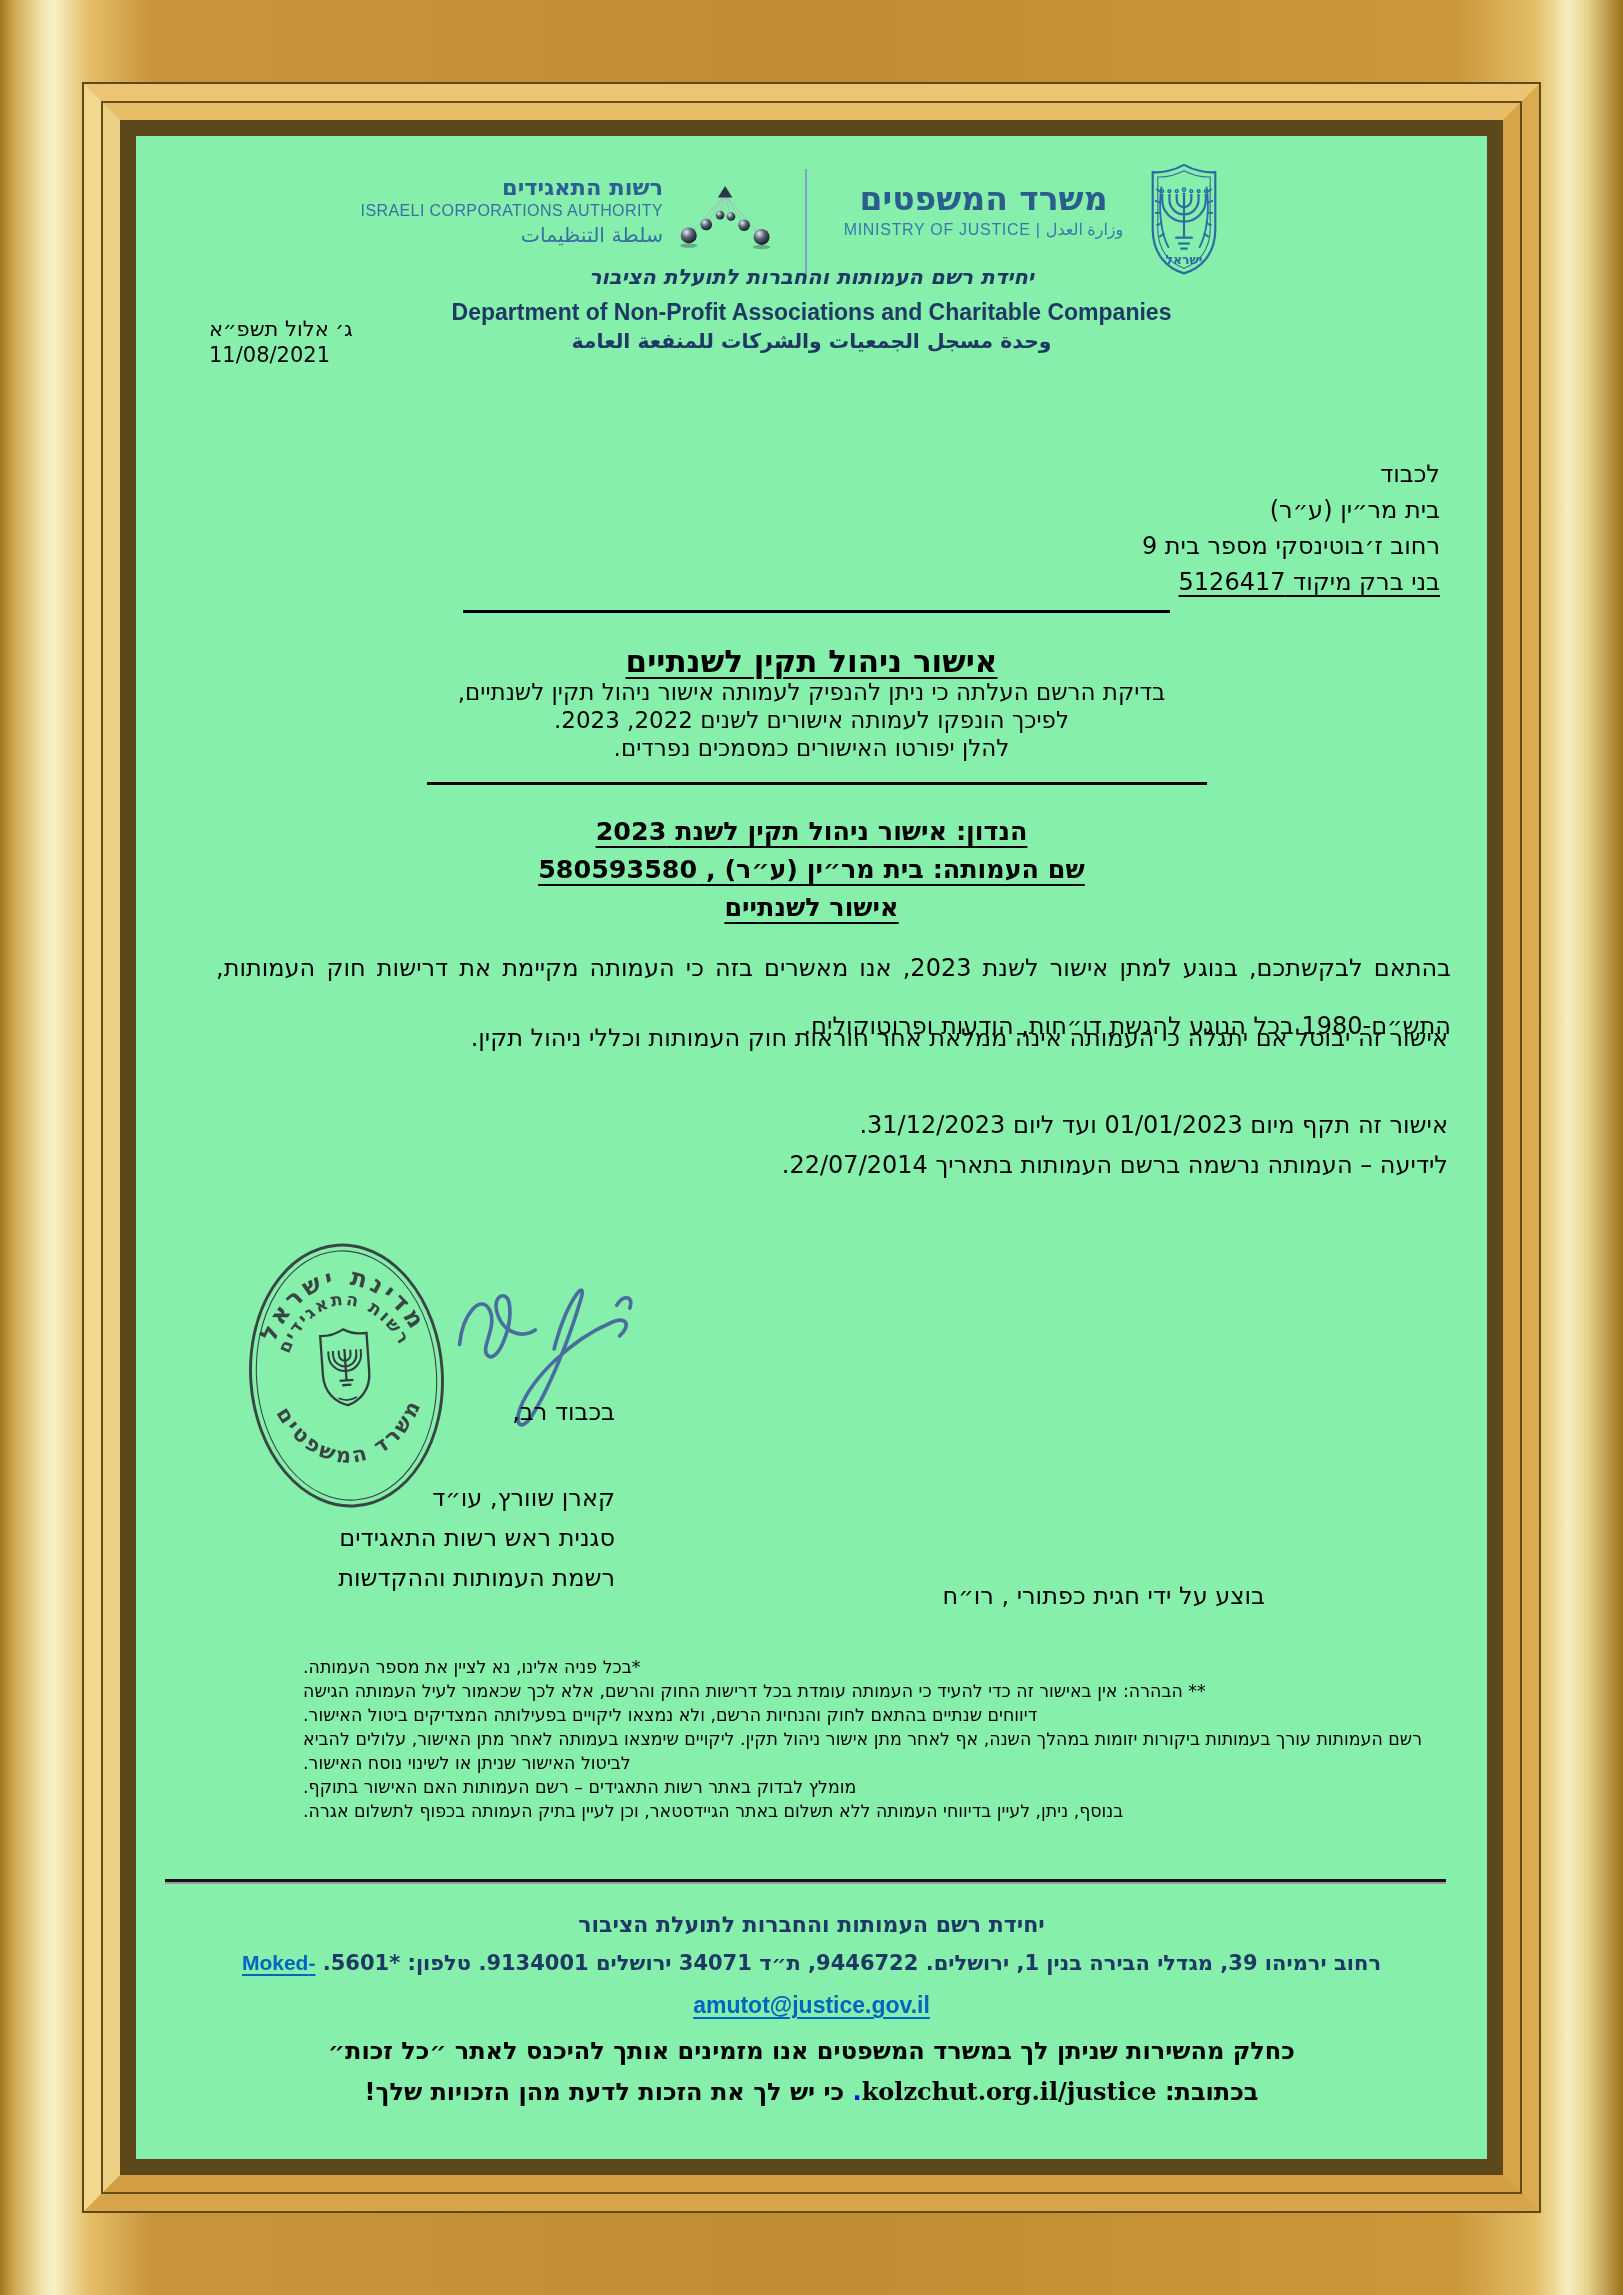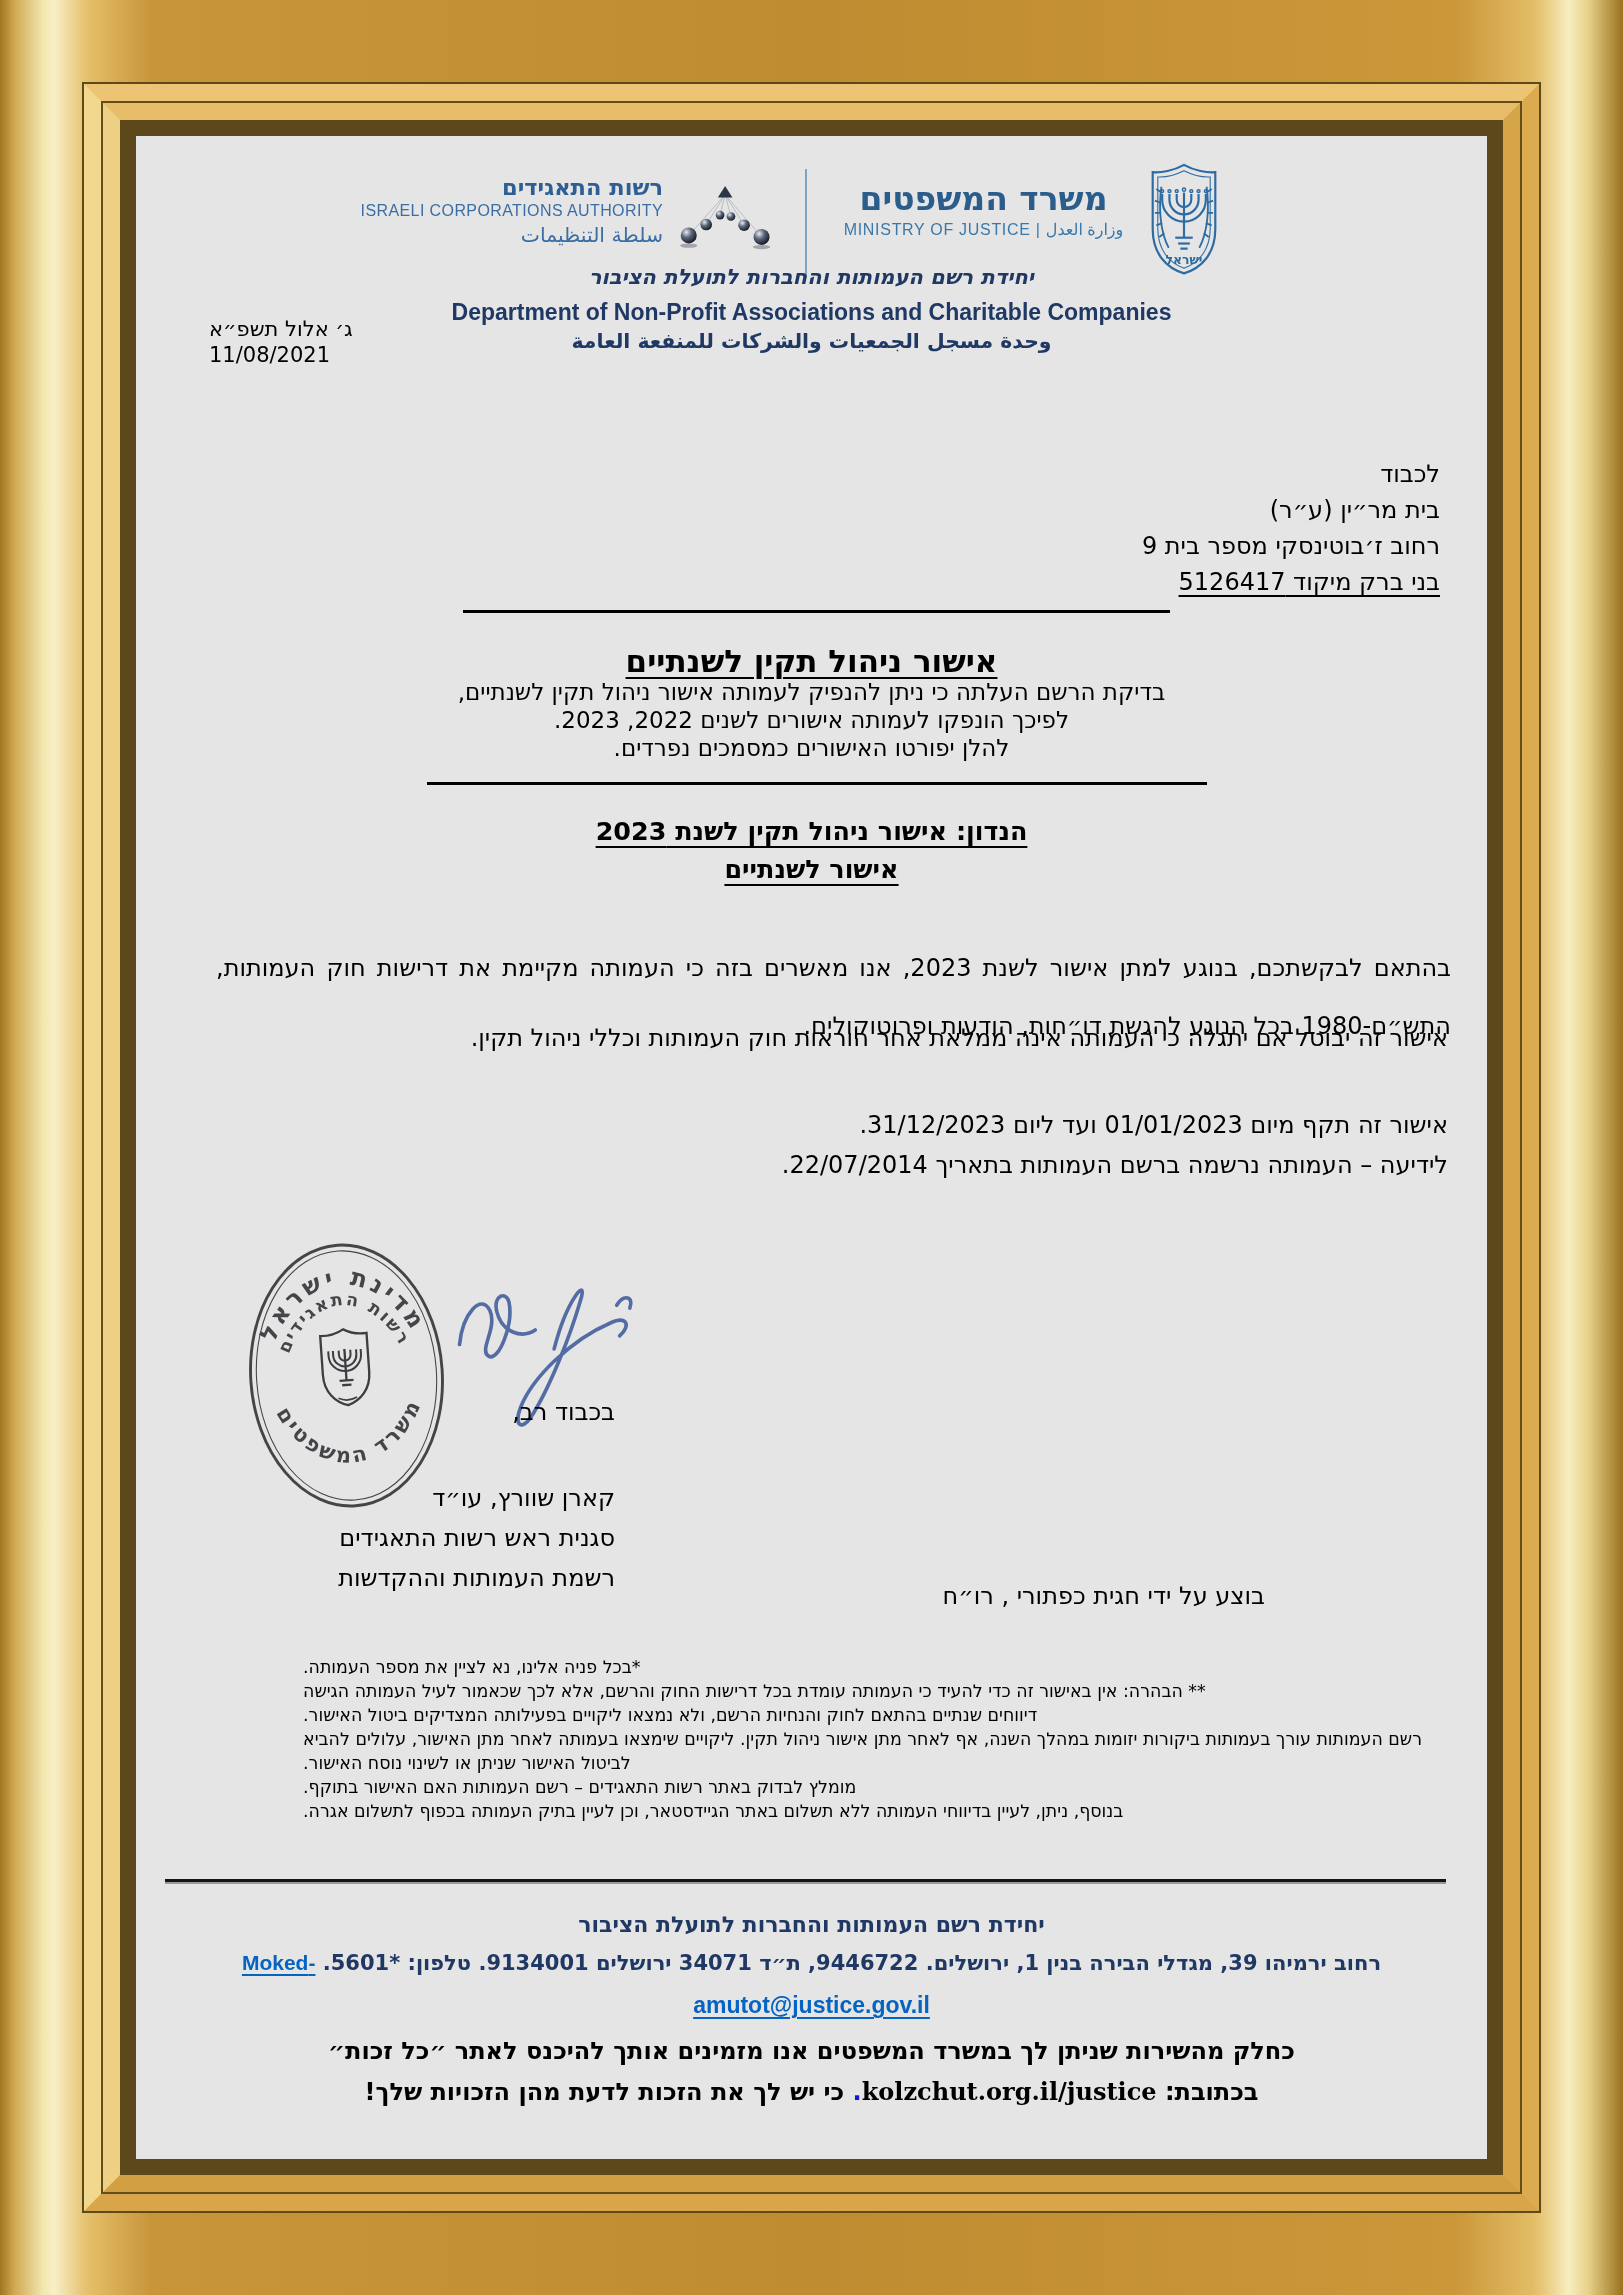--- a/index.html
+++ b/index.html
@@ -16,21 +16,21 @@
       #f7eec0 95.4%, #e8d28c 97%, #9a711d 100%) 113;
   }
   .frame-b { width: 100%; height: 100%; border: 2.2px solid #5e4a18; }
   .frame-c { width: 100%; height: 100%; border: 17.4px solid; border-color: #ecc473 #dcab4f #d8a548 #f2d88f; }
   .frame-d { width: 100%; height: 100%; border: 2.2px solid #634d1a; }
   .frame-e { width: 100%; height: 100%; border: 17.4px solid; border-color: #e7bd6a #d6a548 #d2a043 #eed084; }
   .frame-f { width: 100%; height: 100%; border: 16.7px solid #5d481c; }
 
   .paper {
     position: relative; width: 100%; height: 100%;
-    background: #e5e5e5; direction: rtl; color: #000;
+    background: #86efac; direction: rtl; color: #000;
     font-family: "DejaVu Sans", "DejaVu Serif", sans-serif;
   }
 
   .c { position: absolute; left: 0; right: 0; text-align: center; white-space: nowrap; }
   .r { position: absolute; white-space: nowrap; }
   .u { text-decoration: underline; text-decoration-thickness: 2.2px; text-underline-offset: 5.1px; }
 
   
   .ica-block { position: absolute; top: 38px; right: 824px; text-align: right; direction: rtl; }
   .ica-heb { font-size: 22.5px; font-weight: bold; color: #2d5f94; line-height: 26px; }
@@ -190,20 +190,21 @@
         <div class="c box-title"><span class="u">אישור ניהול תקין לשנתיים</span></div>
         <div class="c box-lines">
           <div>בדיקת הרשם העלתה כי ניתן להנפיק לעמותה אישור ניהול תקין לשנתיים,</div>
           <div>לפיכך הונפקו לעמותה אישורים לשנים 2022, 2023.</div>
           <div>להלן יפורטו האישורים כמסמכים נפרדים.</div>
         </div>
         <div class="rule rule2"></div>
 
         <div class="c subject">
           <div><span>הנדון: אישור ניהול תקין לשנת 2023</span></div>
+          <div><span>שם העמותה: בית מר״ין (ע״ר) , 580593580</span></div>
           <div><span>אישור לשנתיים</span></div>
         </div>
 
         <div class="body-par">בהתאם לבקשתכם, בנוגע למתן אישור לשנת 2023, אנו מאשרים בזה כי העמותה מקיימת את דרישות חוק העמותות, התש״ם-1980 בכל הנוגע להגשת דו״חות, הודעות ופרוטוקולים.</div>
         <div class="r line-revocation">אישור זה יבוטל אם יתגלה כי העמותה אינה ממלאת אחר הוראות חוק העמותות וכללי ניהול תקין.</div>
         <div class="r line-validity">אישור זה תקף מיום 01/01/2023 ועד ליום 31/12/2023.</div>
         <div class="r line-registration">לידיעה – העמותה נרשמה ברשם העמותות בתאריך 22/07/2014.</div>
 
         <svg class="stamp" width="211" height="283" viewBox="0 0 290 390">
           <g opacity="0.88">

